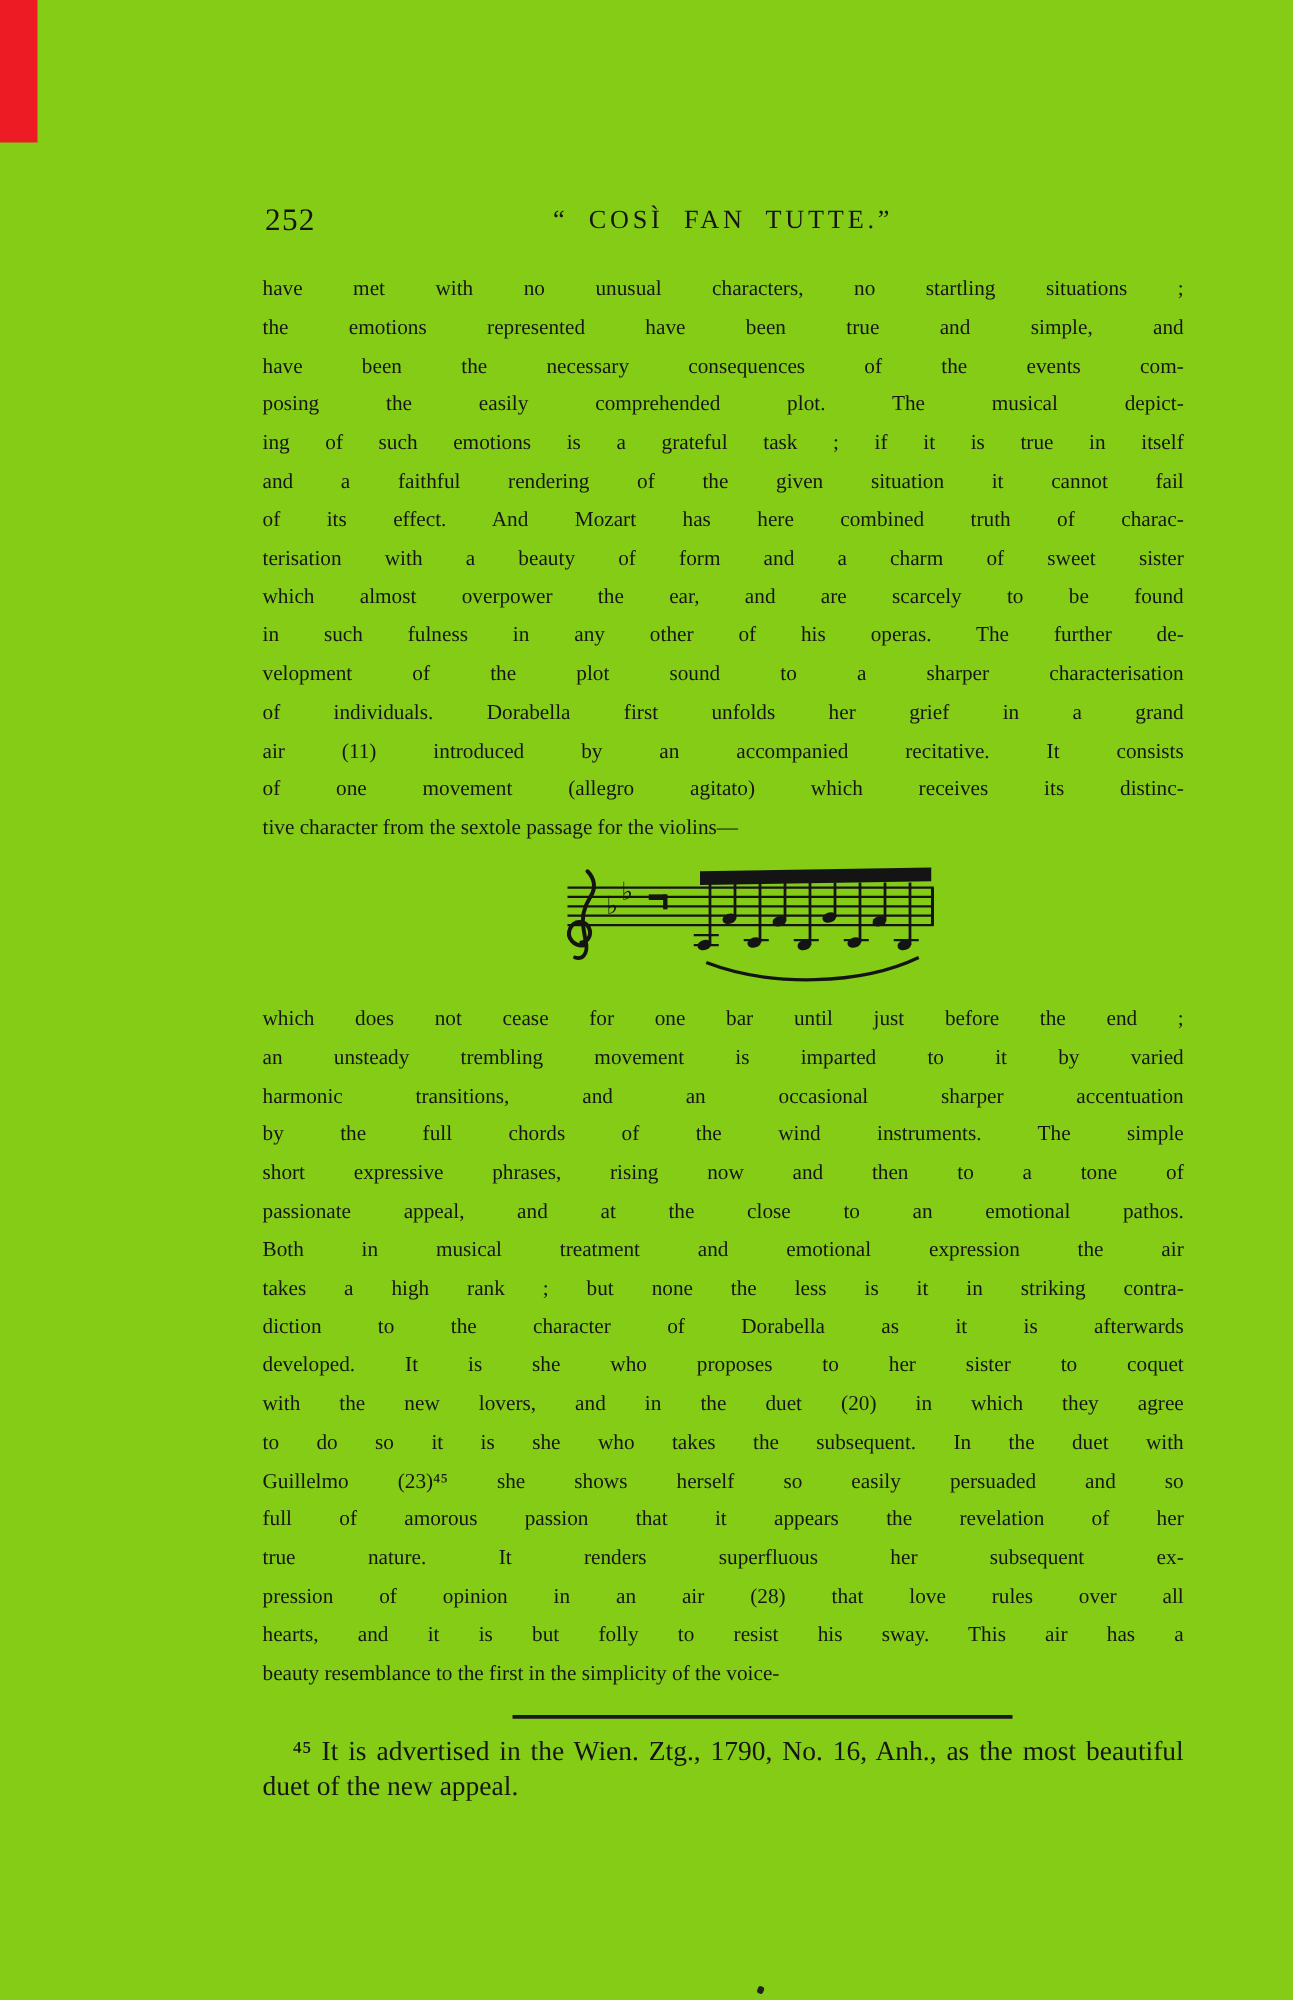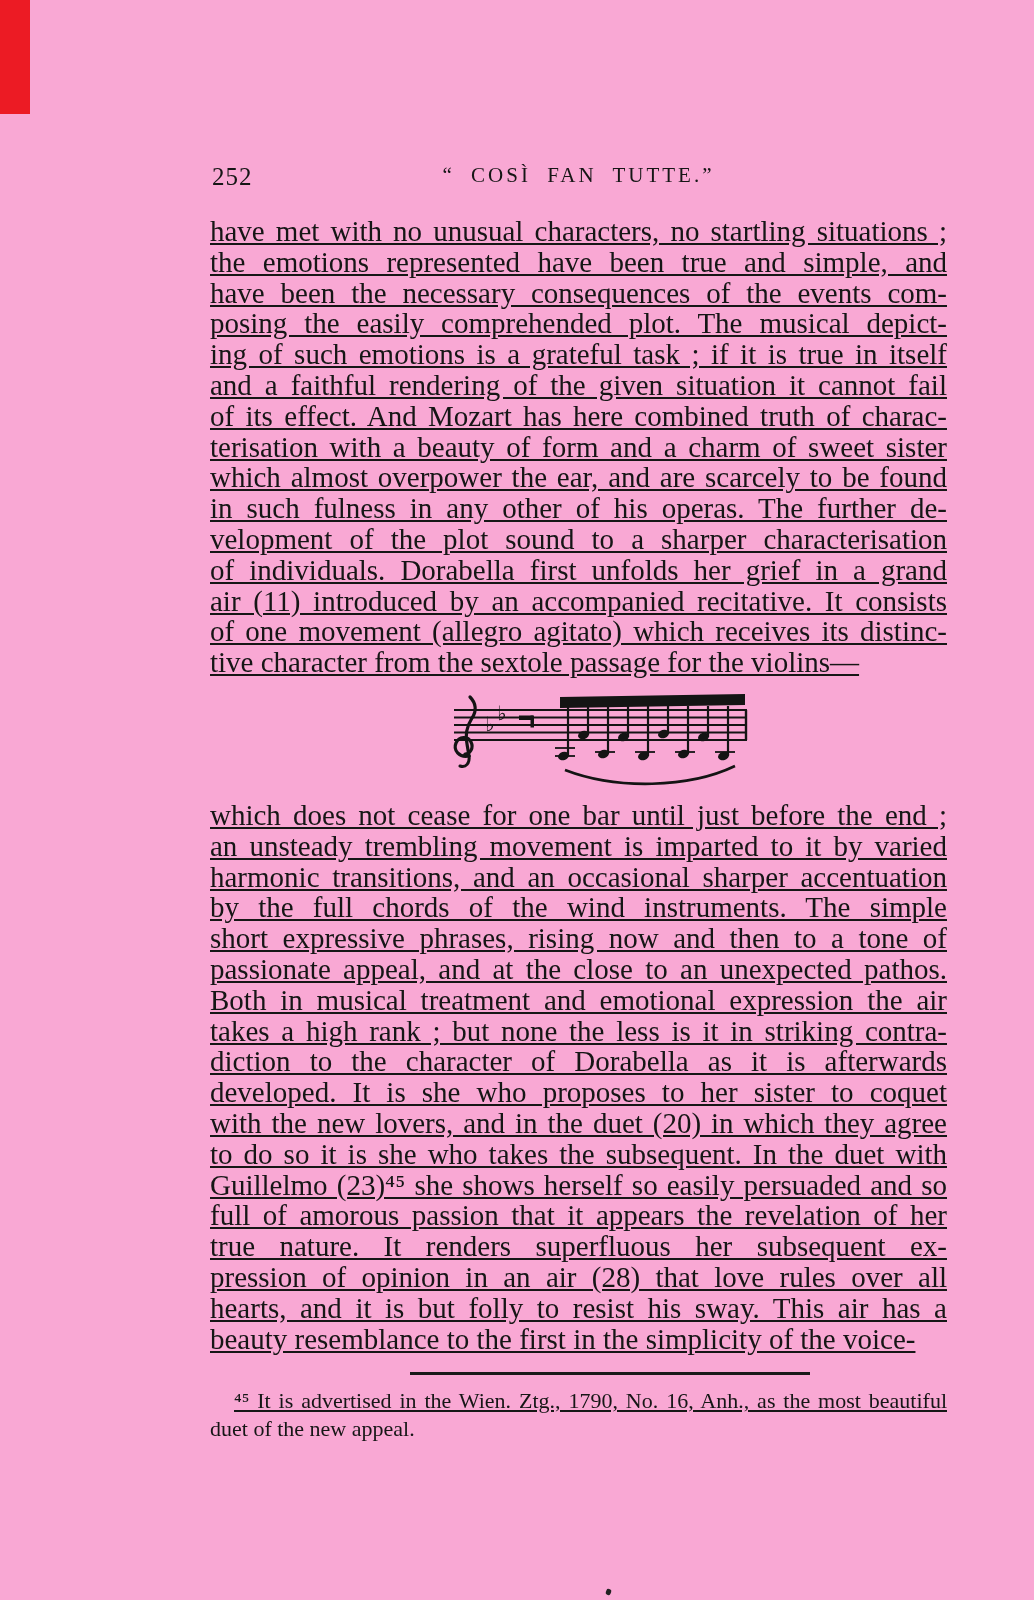--- a/index.html
+++ b/index.html
@@ -1,19 +1,19 @@
 <!DOCTYPE html>
 <html><head>
 <meta charset="utf-8">
 <style>
   html,body{margin:0;padding:0;background:#e9e9e9;}
   .page{
     position:relative;
     width:1034px;height:1600px;
-    background:#f9a8d4;
+    background:#84cc16;
     overflow:hidden;
     font-family:"Liberation Serif","DejaVu Serif",serif;
     color:#161616;
   }
   .red-mark{
     position:absolute;left:0;top:0;
     width:30px;height:114px;
     background:#ec1b24;
   }
   .content{
@@ -23,21 +23,21 @@
   .pagenum{
     position:absolute;left:2px;top:3px;
     font-size:25px;letter-spacing:1px;
   }
   .running-title{
     position:absolute;left:0;right:0;top:3px;
     text-align:center;
     font-size:21px;letter-spacing:3px;word-spacing:8px;
     white-space:nowrap;
   }
-  .para{font-size:29px;line-height:30.8px;text-decoration:underline;}
+  .para{font-size:17px;line-height:30.8px;}
   .para .jline, .flines .jline{
     text-align:justify;
     text-align-last:justify;
   }
   .jline.last-left{text-align-last:left;}
   .music-wrap{
     position:relative;
     height:106px;
     margin:8px 0 8px 0;
     display:flex;justify-content:center;
@@ -51,21 +51,21 @@
   }
   .footnote{margin-top:18px;}
   .fsep{
     width:400px;margin-left:200px;
     border-top:3px solid #1a1a1a;
   }
   .flines{
     margin-top:12px;
     font-size:22px;line-height:28px;
   }
-  .flines .jline:first-child{text-indent:24px;text-decoration:underline;}
+  .flines .jline:first-child{text-indent:24px;}
   .speck{
     position:absolute;left:606px;top:1589px;
     width:5px;height:6px;background:#222;
     border-radius:2px;transform:rotate(20deg);
   }
 </style>
 </head>
 <body>
 
 <div class="page">
@@ -164,21 +164,21 @@
         <path class="mus-stroke" stroke-width="2.6" d="M128 84 C180 104 252 102 298 80"></path>
       </svg>
     </div>
 
     <div class="para">
         <div class="jline">which does not cease for one bar until just before the end ;</div>
         <div class="jline">an unsteady trembling movement is imparted to it by varied</div>
         <div class="jline">harmonic transitions, and an occasional sharper accentuation</div>
         <div class="jline">by the full chords of the wind instruments. The simple</div>
         <div class="jline">short expressive phrases, rising now and then to a tone of</div>
-        <div class="jline">passionate appeal, and at the close to an unexpected pathos.</div>
+        <div class="jline">passionate appeal, and at the close to an emotional pathos.</div>
         <div class="jline">Both in musical treatment and emotional expression the air</div>
         <div class="jline">takes a high rank ; but none the less is it in striking contra-</div>
         <div class="jline">diction to the character of Dorabella as it is afterwards</div>
         <div class="jline">developed. It is she who proposes to her sister to coquet</div>
         <div class="jline">with the new lovers, and in the duet (20) in which they agree</div>
         <div class="jline">to do so it is she who takes the subsequent. In the duet with</div>
         <div class="jline">Guillelmo (23)⁴⁵ she shows herself so easily persuaded and so</div>
         <div class="jline">full of amorous passion that it appears the revelation of her</div>
         <div class="jline">true nature. It renders superfluous her subsequent ex-</div>
         <div class="jline">pression of opinion in an air (28) that love rules over all</div>

